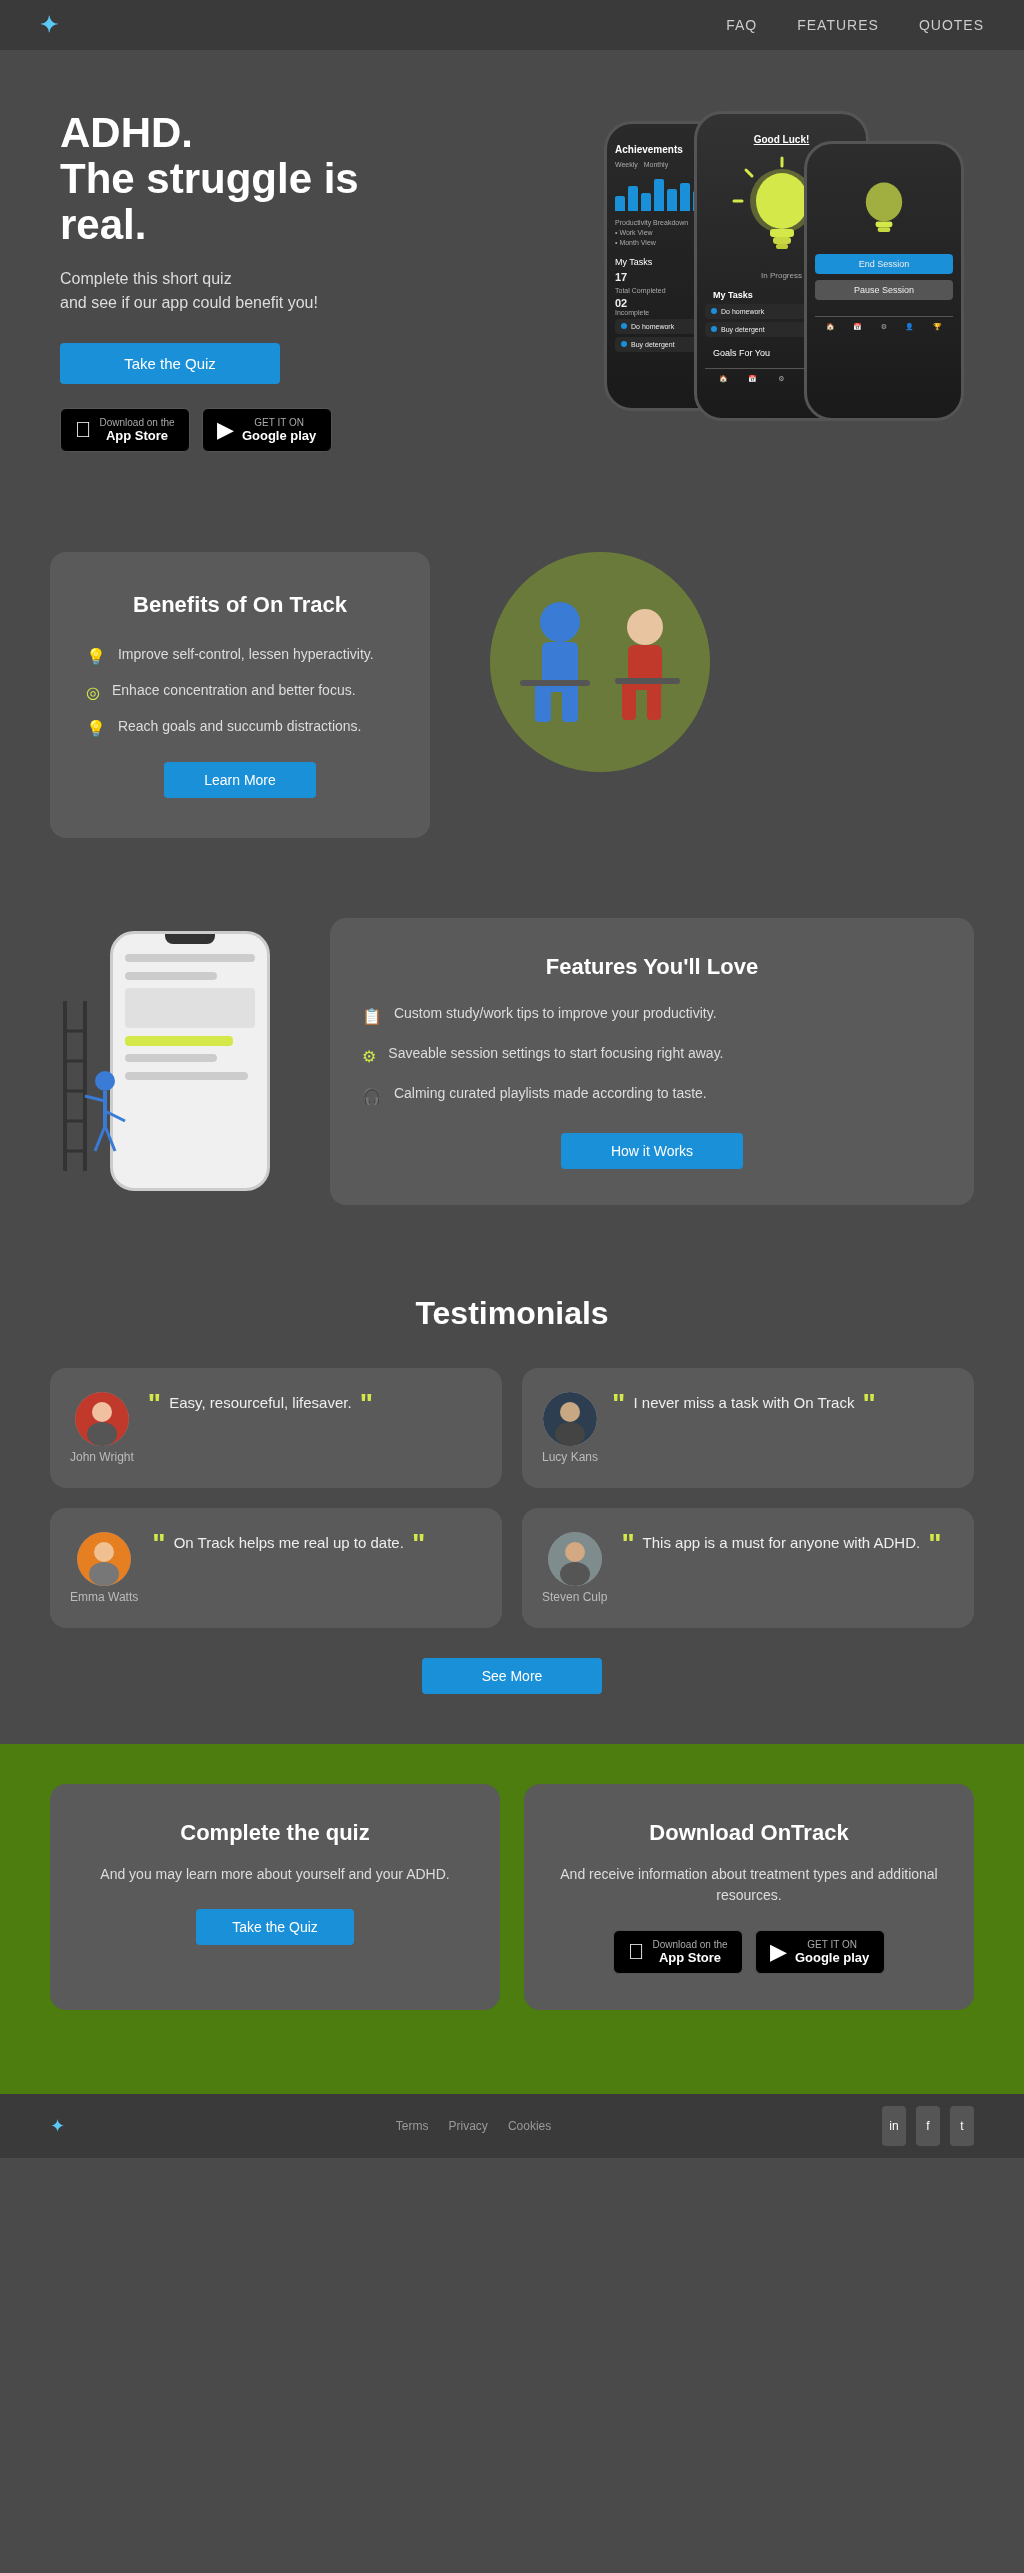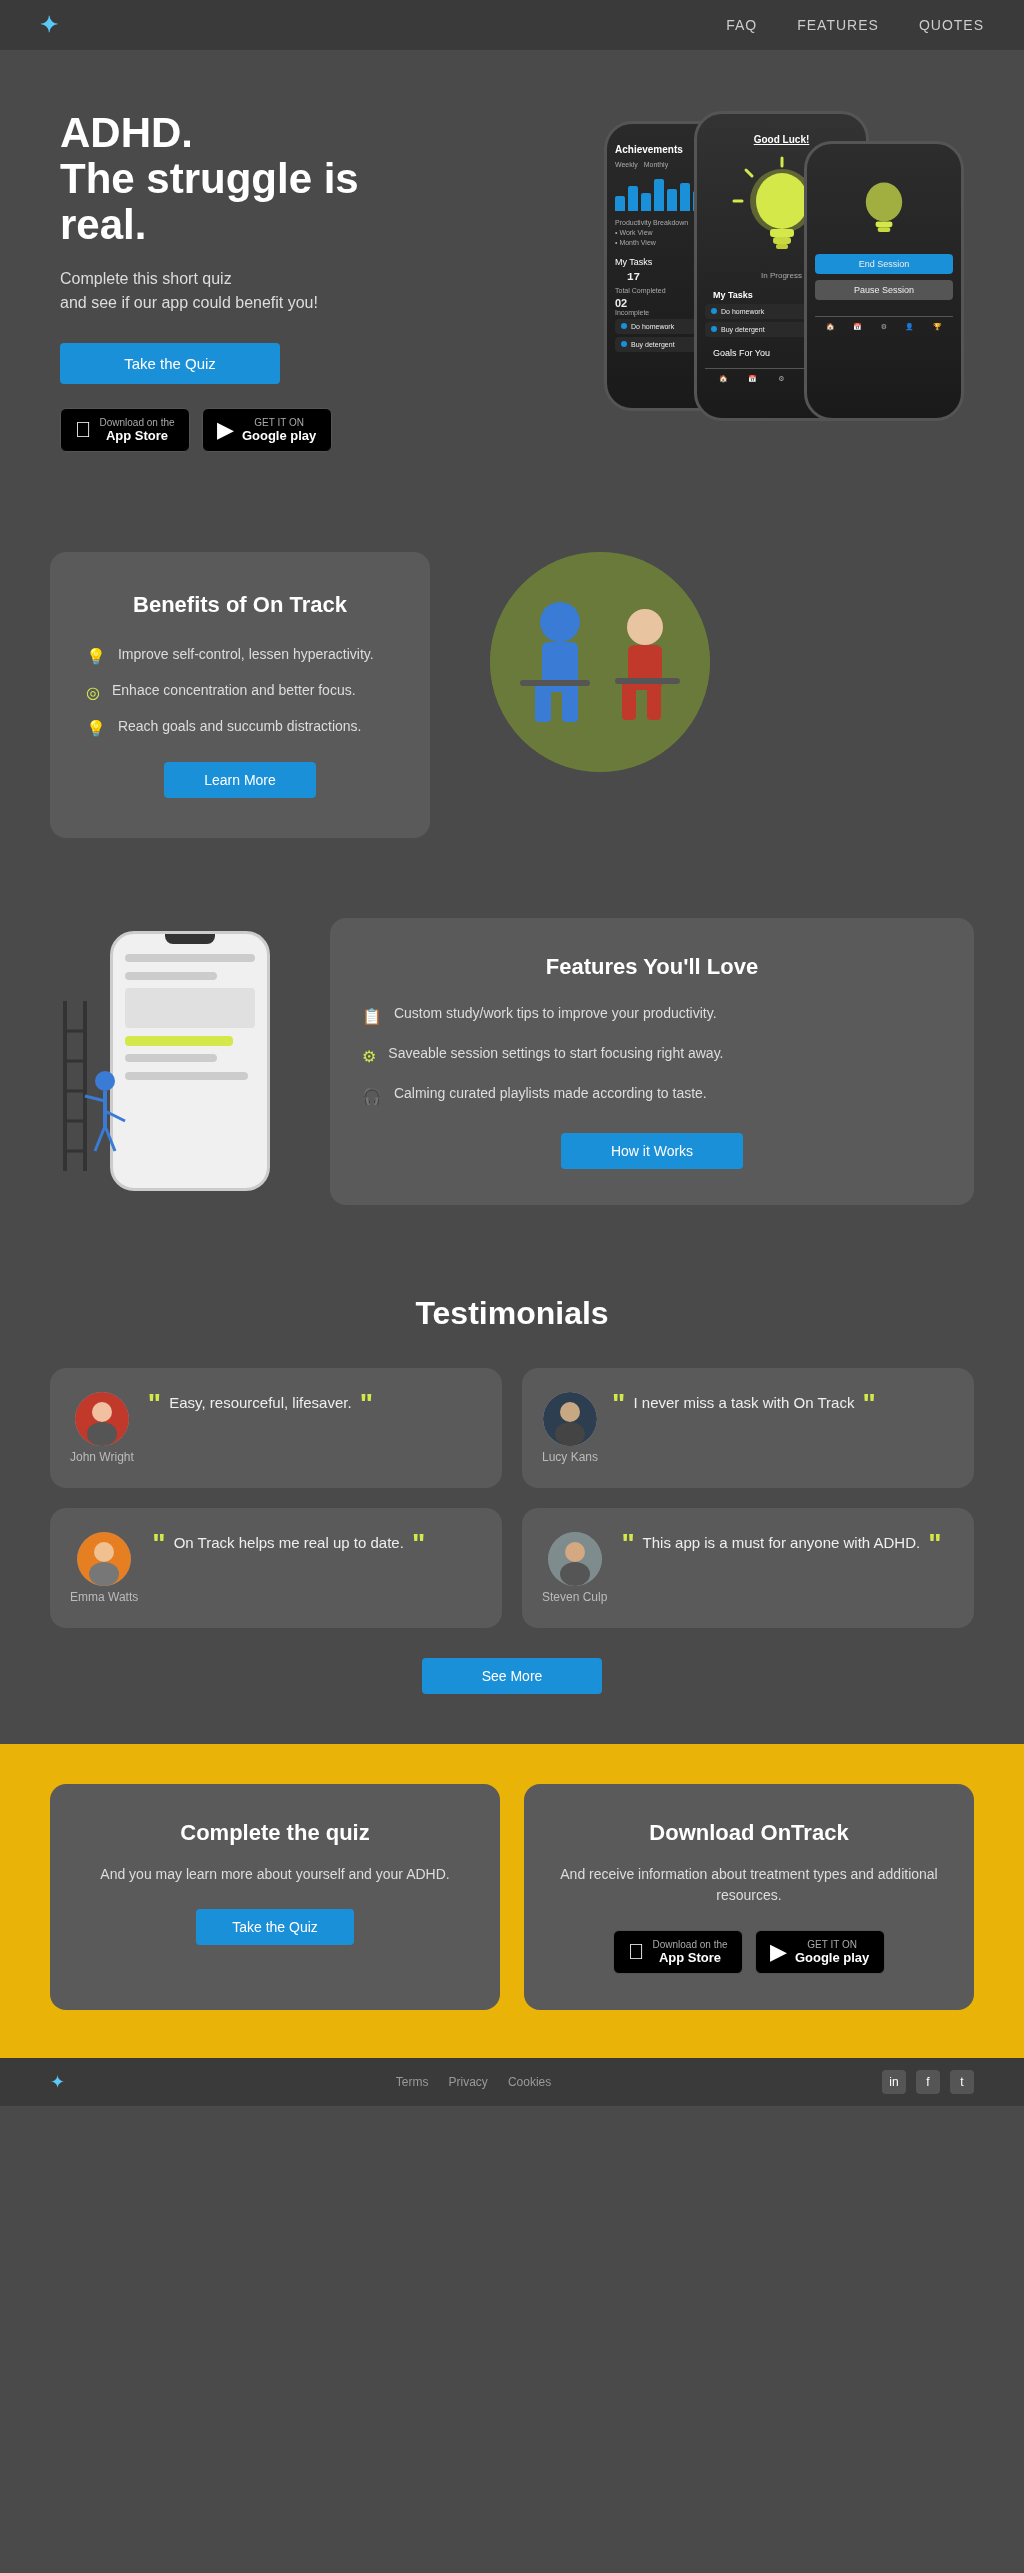--- a/index.html
+++ b/index.html
@@ -420,22 +420,22 @@
       border-radius: 4px;
       padding: 10px 60px;
       font-size: 14px;
       cursor: pointer;
       display: block;
       margin: 10px auto 0;
     }
 
     
     .bottom-cta-section {
-      background: #eab308;
-      padding: 40px 50px 48px;
+      background: #4d7c0f;
+      padding: 40px 50px 84px;
       display: grid;
       grid-template-columns: 1fr 1fr;
       gap: 24px;
     }
     .cta-card {
       background: #5a5a5a;
       border-radius: 16px;
       padding: 36px 30px;
     }
     .cta-card h3 {
@@ -489,21 +489,21 @@
     .footer-links a {
       color: #999;
       text-decoration: none;
     }
     .footer-social {
       display: flex;
       gap: 10px;
     }
     .social-icon {
       width: 24px;
-      height: 24px;
+      height: 40px;
       background: #555;
       border-radius: 4px;
       display: flex;
       align-items: center;
       justify-content: center;
       font-size: 12px;
       color: #fff;
       cursor: pointer;
     }
   </style>
@@ -557,21 +557,21 @@
           <div class="chart-bar" style="height:18px"></div>
           <div class="chart-bar" style="height:32px"></div>
           <div class="chart-bar" style="height:22px"></div>
           <div class="chart-bar" style="height:28px"></div>
           <div class="chart-bar" style="height:20px"></div>
         </div>
         <div class="screen-label">Productivity Breakdown</div>
         <div class="screen-label">• Work View</div>
         <div class="screen-label">• Month View</div>
         <div style="margin-top:8px; font-size:9px; color:#fff;">My Tasks</div>
-        <div style="font-size:11px; font-weight:bold; margin: 4px 12px; font-family: Liberation Mono, monospace;">17</div>
+        <div style="font-size:11px; font-weight:bold; margin: 4px 0;">17</div>
         <div class="screen-label">Total Completed</div>
         <div style="font-size:11px; font-weight:bold;">02</div>
         <div class="screen-label">Incomplete</div>
         <div class="task-row">
             <div class="task-dot"></div>
             <span>Do homework</span>
           </div>
         <div class="task-row">
             <div class="task-dot"></div>
             <span>Buy detergent</span>

